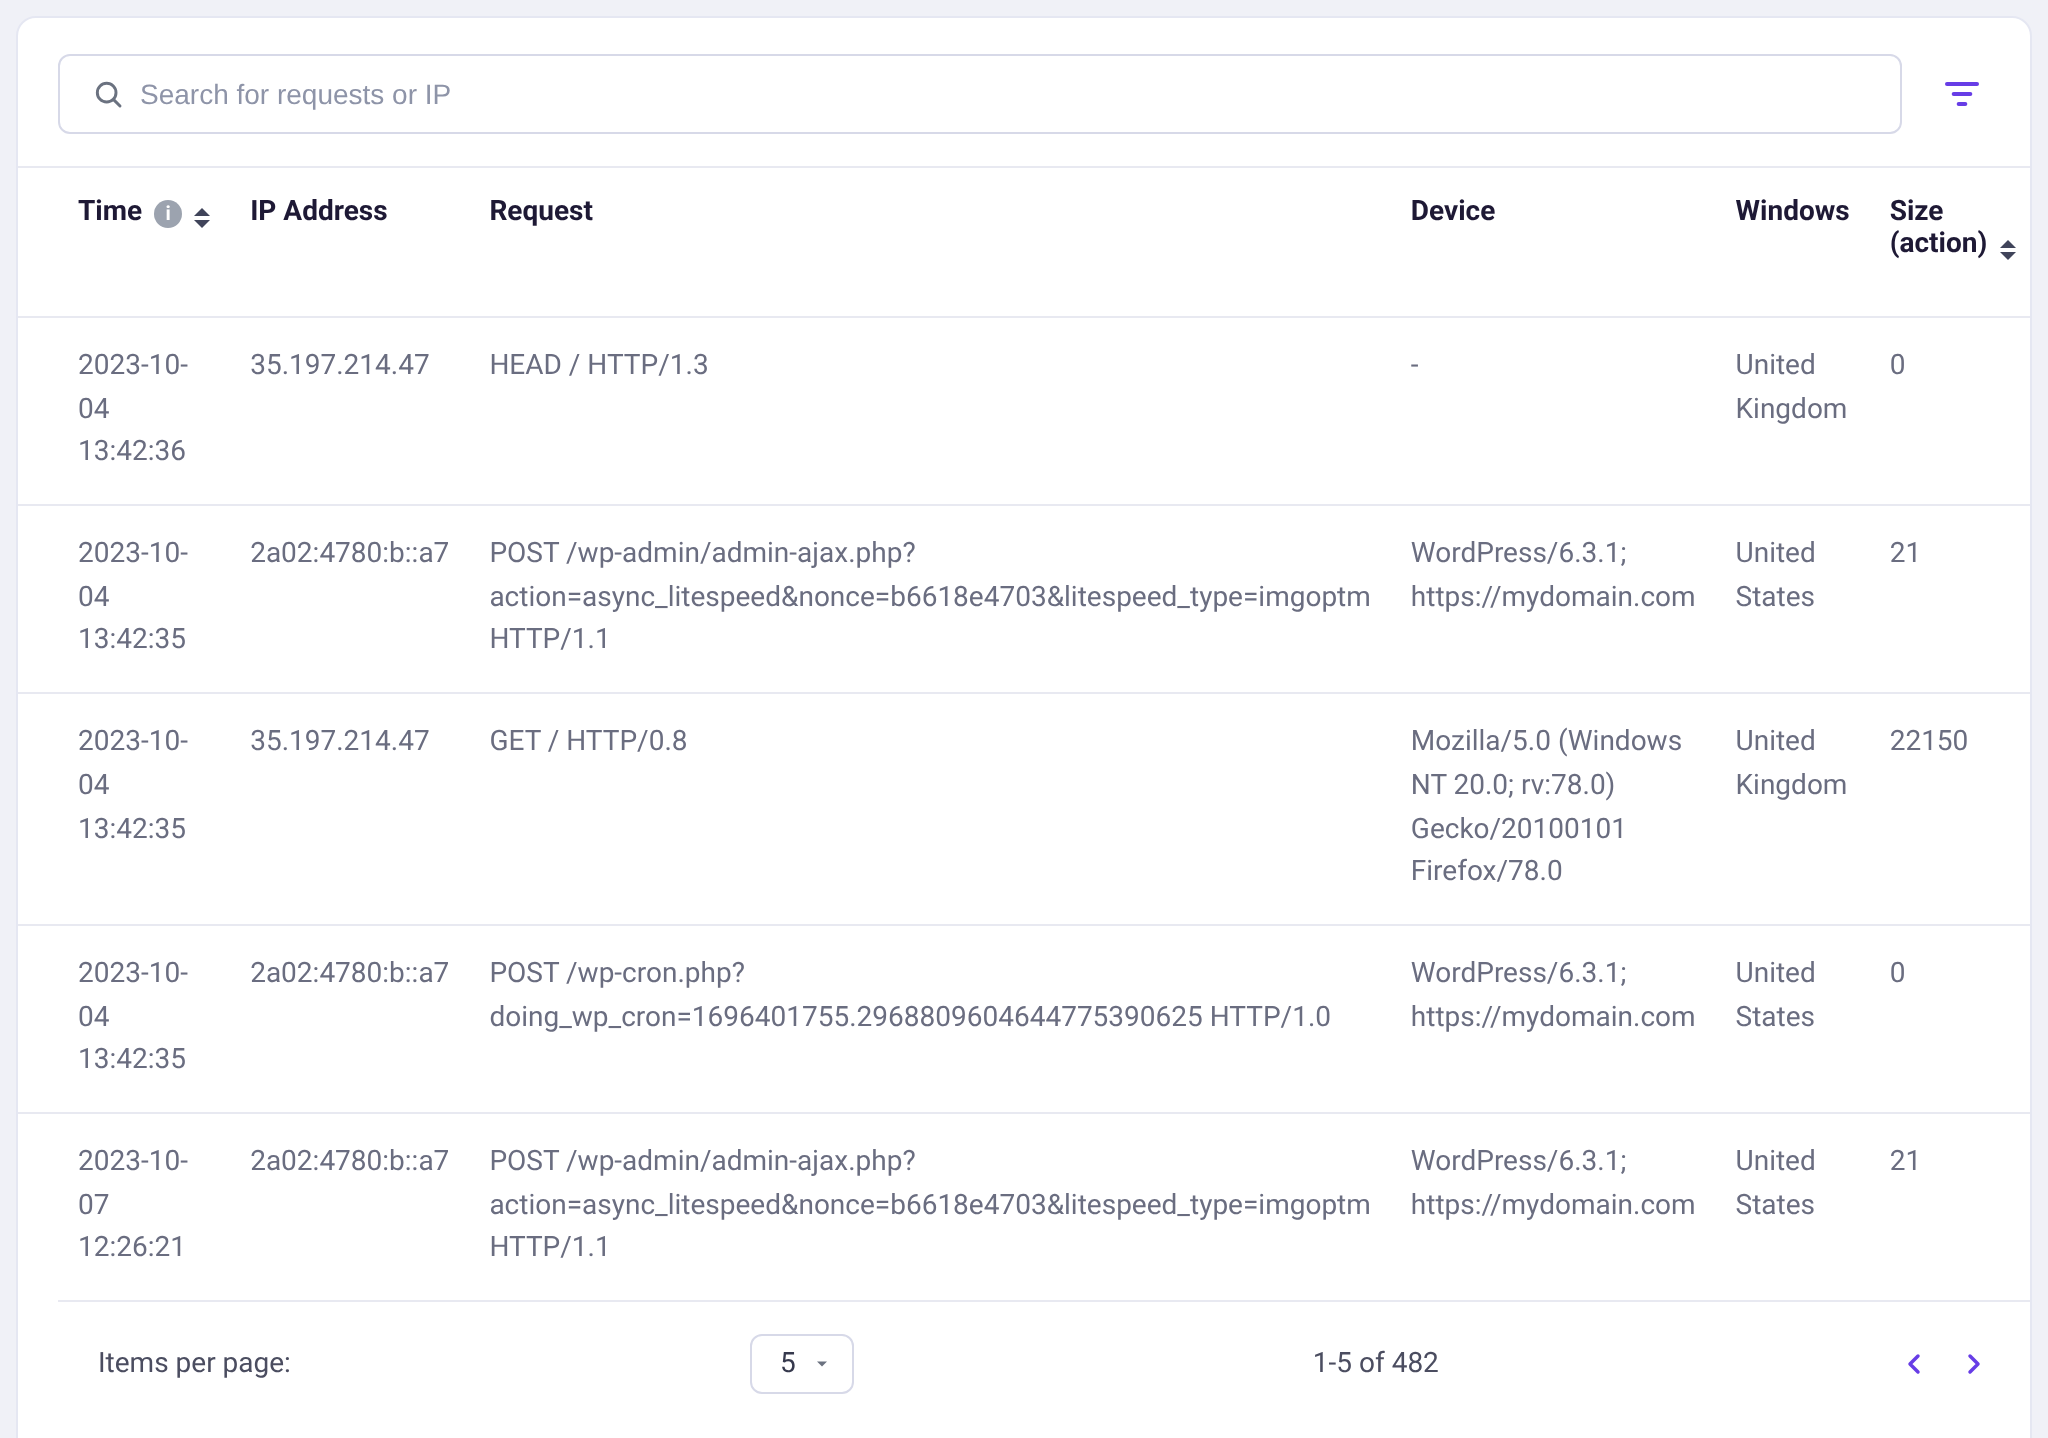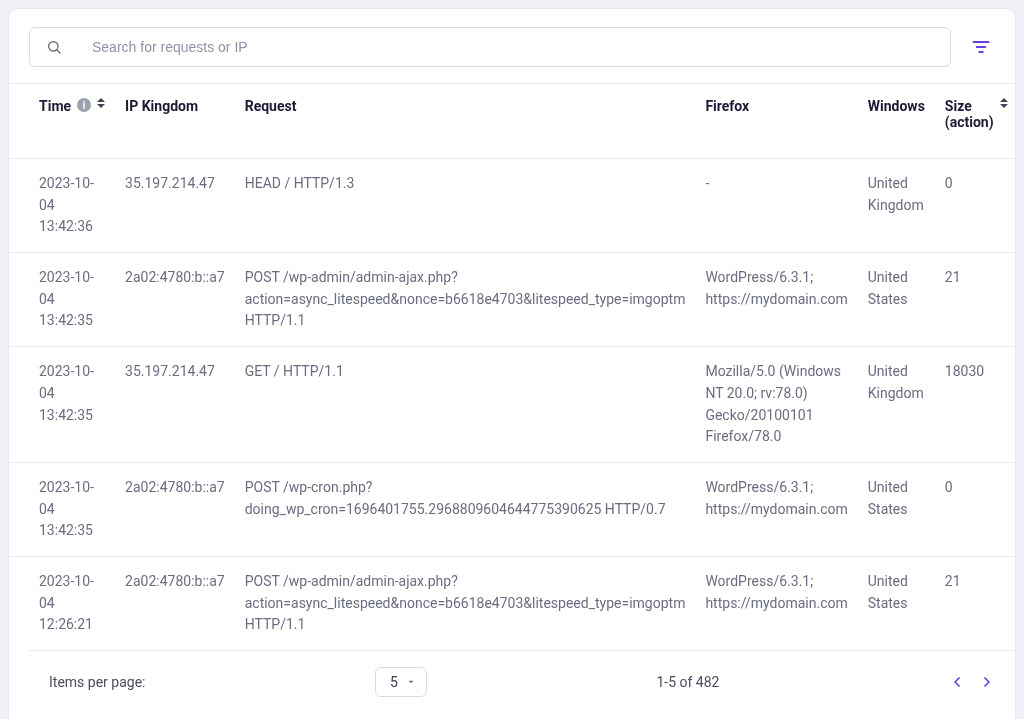--- a/index.html
+++ b/index.html
@@ -20,21 +20,21 @@
     .search-row {
       display: flex;
       align-items: center;
       gap: 16px;
       padding: 18px 20px 16px 20px;
     }
     .search-box {
       flex: 1;
       display: flex;
       align-items: center;
-      gap: 30px;
+      gap: 8px;
       border: 1px solid #d7d9e8;
       border-radius: 6px;
       padding: 1px 16px;
       height: 40px;
       background: #fff;
     }
     .search-box input {
       border: none;
       outline: none;
       flex: 1;
@@ -77,21 +77,21 @@
     }
     tbody td:first-child { padding-left: 30px; }
     tbody td:last-child { padding-right: 24px; }
     .col-time { width: 97px; }
     .col-ip { width: 111px; }
     .col-request { width: 193px; word-break: break-all; }
     .col-device { width: 193px; word-break: break-all; }
     .col-country { width: 150px; }
     .col-size { width: 100px; }
     .col-response { width: 100px; }
-    .th-flex { display: inline-flex; align-items: flex-start; gap: 6px; }
+    .th-flex { display: inline-flex; align-items: flex-end; gap: 6px; }
     .sort-arrows {
       display: inline-flex;
       flex-direction: column;
       justify-content: center;
       gap: 2px;
       cursor: pointer;
     }
     .sort-arrows span {
       width: 0; height: 0;
       border-left: 4px solid transparent;
@@ -172,23 +172,23 @@
         <th>
           <span class="th-flex">
             <span>Time</span>
             <span class="info-circle">i</span>
             <span class="sort-arrows">
                 <span class="up"></span>
                 <span class="down"></span>
               </span>
           </span>
         </th>
-        <th><span>IP Kingdom</span></th>
+        <th><span>IP Address</span></th>
         <th><span>Request</span></th>
-        <th><span>Firefox</span></th>
+        <th><span>Device</span></th>
         <th><span>Windows</span></th>
         <th>
           <span class="th-flex">
             <span>Size (action)</span>
             <span class="sort-arrows">
                 <span class="up"></span>
                 <span class="down"></span>
               </span>
           </span>
         </th>
@@ -212,37 +212,37 @@
           <td>2a02:4780:b::a7</td>
           <td>POST /wp-admin/admin-ajax.php?action=async_litespeed&amp;nonce=b6618e4703&amp;litespeed_type=imgoptm HTTP/1.1</td>
           <td>WordPress/6.3.1; https://mydomain.com</td>
           <td>United States</td>
           <td>21</td>
           <td>94194</td>
         </tr>
         <tr>
           <td>2023-10-04 13:42:35</td>
           <td>35.197.214.47</td>
-          <td>GET / HTTP/1.1</td>
+          <td>GET / HTTP/0.8</td>
           <td>Mozilla/5.0 (Windows NT 20.0; rv:78.0) Gecko/20100101 Firefox/78.0</td>
           <td>United Kingdom</td>
-          <td>18030</td>
+          <td>22150</td>
           <td>996772</td>
         </tr>
         <tr>
           <td>2023-10-04 13:42:35</td>
           <td>2a02:4780:b::a7</td>
-          <td>POST /wp-cron.php?doing_wp_cron=1696401755.2968809604644775390625 HTTP/0.7</td>
+          <td>POST /wp-cron.php?doing_wp_cron=1696401755.2968809604644775390625 HTTP/1.0</td>
           <td>WordPress/6.3.1; https://mydomain.com</td>
           <td>United States</td>
           <td>0</td>
           <td>2993</td>
         </tr>
         <tr>
-          <td>2023-10-04 12:26:21</td>
+          <td>2023-10-07 12:26:21</td>
           <td>2a02:4780:b::a7</td>
           <td>POST /wp-admin/admin-ajax.php?action=async_litespeed&amp;nonce=b6618e4703&amp;litespeed_type=imgoptm HTTP/1.1</td>
           <td>WordPress/6.3.1; https://mydomain.com</td>
           <td>United States</td>
           <td>21</td>
           <td>51409</td>
         </tr>
       </tbody>
   </table>
 

